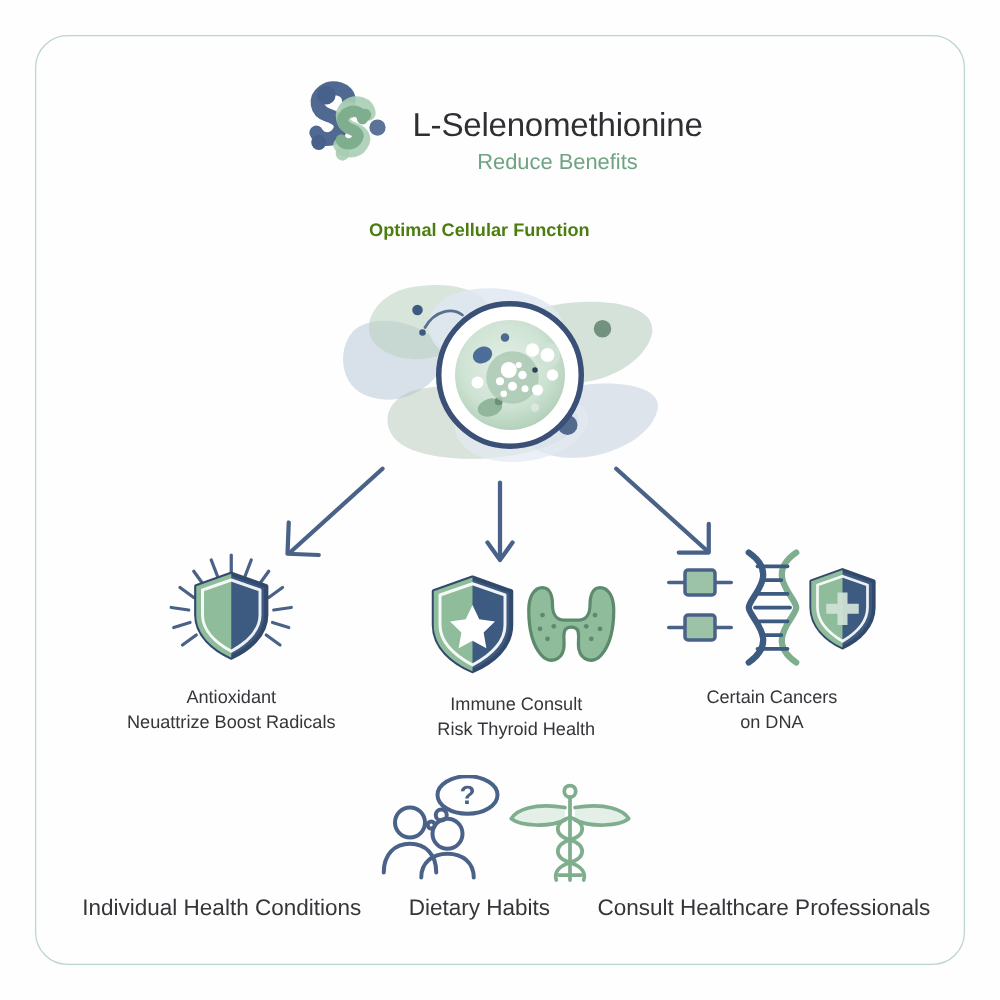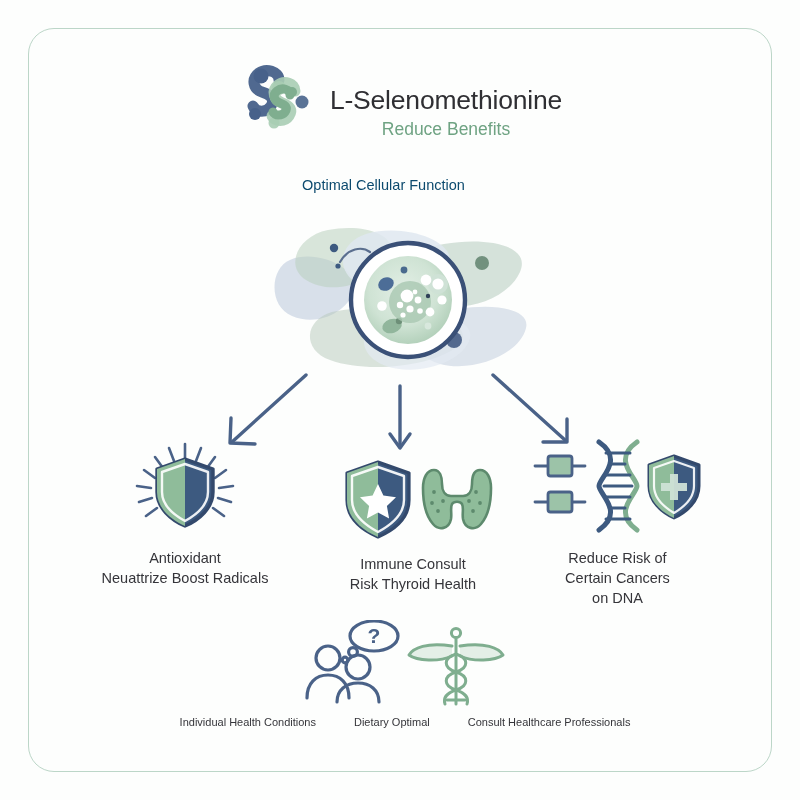--- a/index.html
+++ b/index.html
@@ -72,21 +72,22 @@
   }
 
   
   .cell-caption {
     position: absolute;
     top: 177px;
     left: 0;
     width: 767px;
     text-align: center;
     font-size: 14.5px;
-    color: #0c4a6e;
+    color: #4d7c0f;
+    font-weight: bold;
   }
 
   
   .cell-stage {
     position: absolute;
     left: 258px;
     top: 208px;
     width: 300px;
     height: 180px;
   }
@@ -139,21 +140,21 @@
   }
   .footer-labels {
     position: absolute;
     left: 60px;
     top: 716px;
     width: 690px;
     display: flex;
     align-items: baseline;
     justify-content: center;
     gap: 38px;
-    font-size: 11px;
+    font-size: 18px;
     color: #35353a;
     white-space: nowrap;
   }
 </style>
 </head>
 <body>
 
 <div class="poster">
 
   <div class="frame"></div>
@@ -356,21 +357,20 @@
           </g>
           <g>
             <path d="M141 20 L166 29 V50 C166 65, 154 76, 141 82 C128 76, 116 65, 116 50 V29 Z" fill="#3d5a80" stroke="#33496c" stroke-width="3" stroke-linejoin="round"></path>
             <path d="M141 20 L116 29 V50 C116 65, 128 76, 141 82 Z" fill="#8fbc9a"></path>
             <path d="M141 25 L161 32 V50 C161 62, 151 71, 141 77 C131 71, 121 62, 121 50 V32 Z" fill="none" stroke="#ffffff" stroke-width="2.2" stroke-linejoin="round" opacity="0.9"></path>
             <path d="M137 38 h8 v9 h9 v8 h-9 v9 h-8 v-9 h-9 v-8 h9 z" fill="#cfe2d6" opacity="0.95"></path>
           </g>
         </svg>
       </div>
       <div class="cap">
-        <div>Reduce Risk of</div>
         <div>Certain Cancers</div>
         <div>on DNA</div>
       </div>
     </div>
   </div>
 
   <div class="footer-art">
     <svg viewBox="0 0 215 92" width="215" height="92" aria-hidden="true">
       <g fill="none" stroke="#4a6288" stroke-width="3.2" stroke-linecap="round" stroke-linejoin="round">
         <circle cx="31" cy="38" r="12"></circle>
@@ -390,17 +390,17 @@
         <path d="M163 26 C188 22, 202 28, 206 35 C198 41, 176 42, 163 36" fill="#cfe2d6" fill-opacity="0.55"></path>
         <path d="M159 34 C146 38, 146 48, 159 52 C172 56, 172 66, 159 70 C150 73, 146 78, 148 84"></path>
         <path d="M159 34 C172 38, 172 48, 159 52 C146 56, 146 66, 159 70 C168 73, 172 78, 170 84"></path>
         <line x1="150" y1="80" x2="168" y2="80"></line>
       </g>
     </svg>
   </div>
 
   <div class="footer-labels">
     <span>Individual Health Conditions</span>
-    <span>Dietary Optimal</span>
+    <span>Dietary Habits</span>
     <span>Consult Healthcare Professionals</span>
   </div>
 
 </div>
 
 </body></html>

